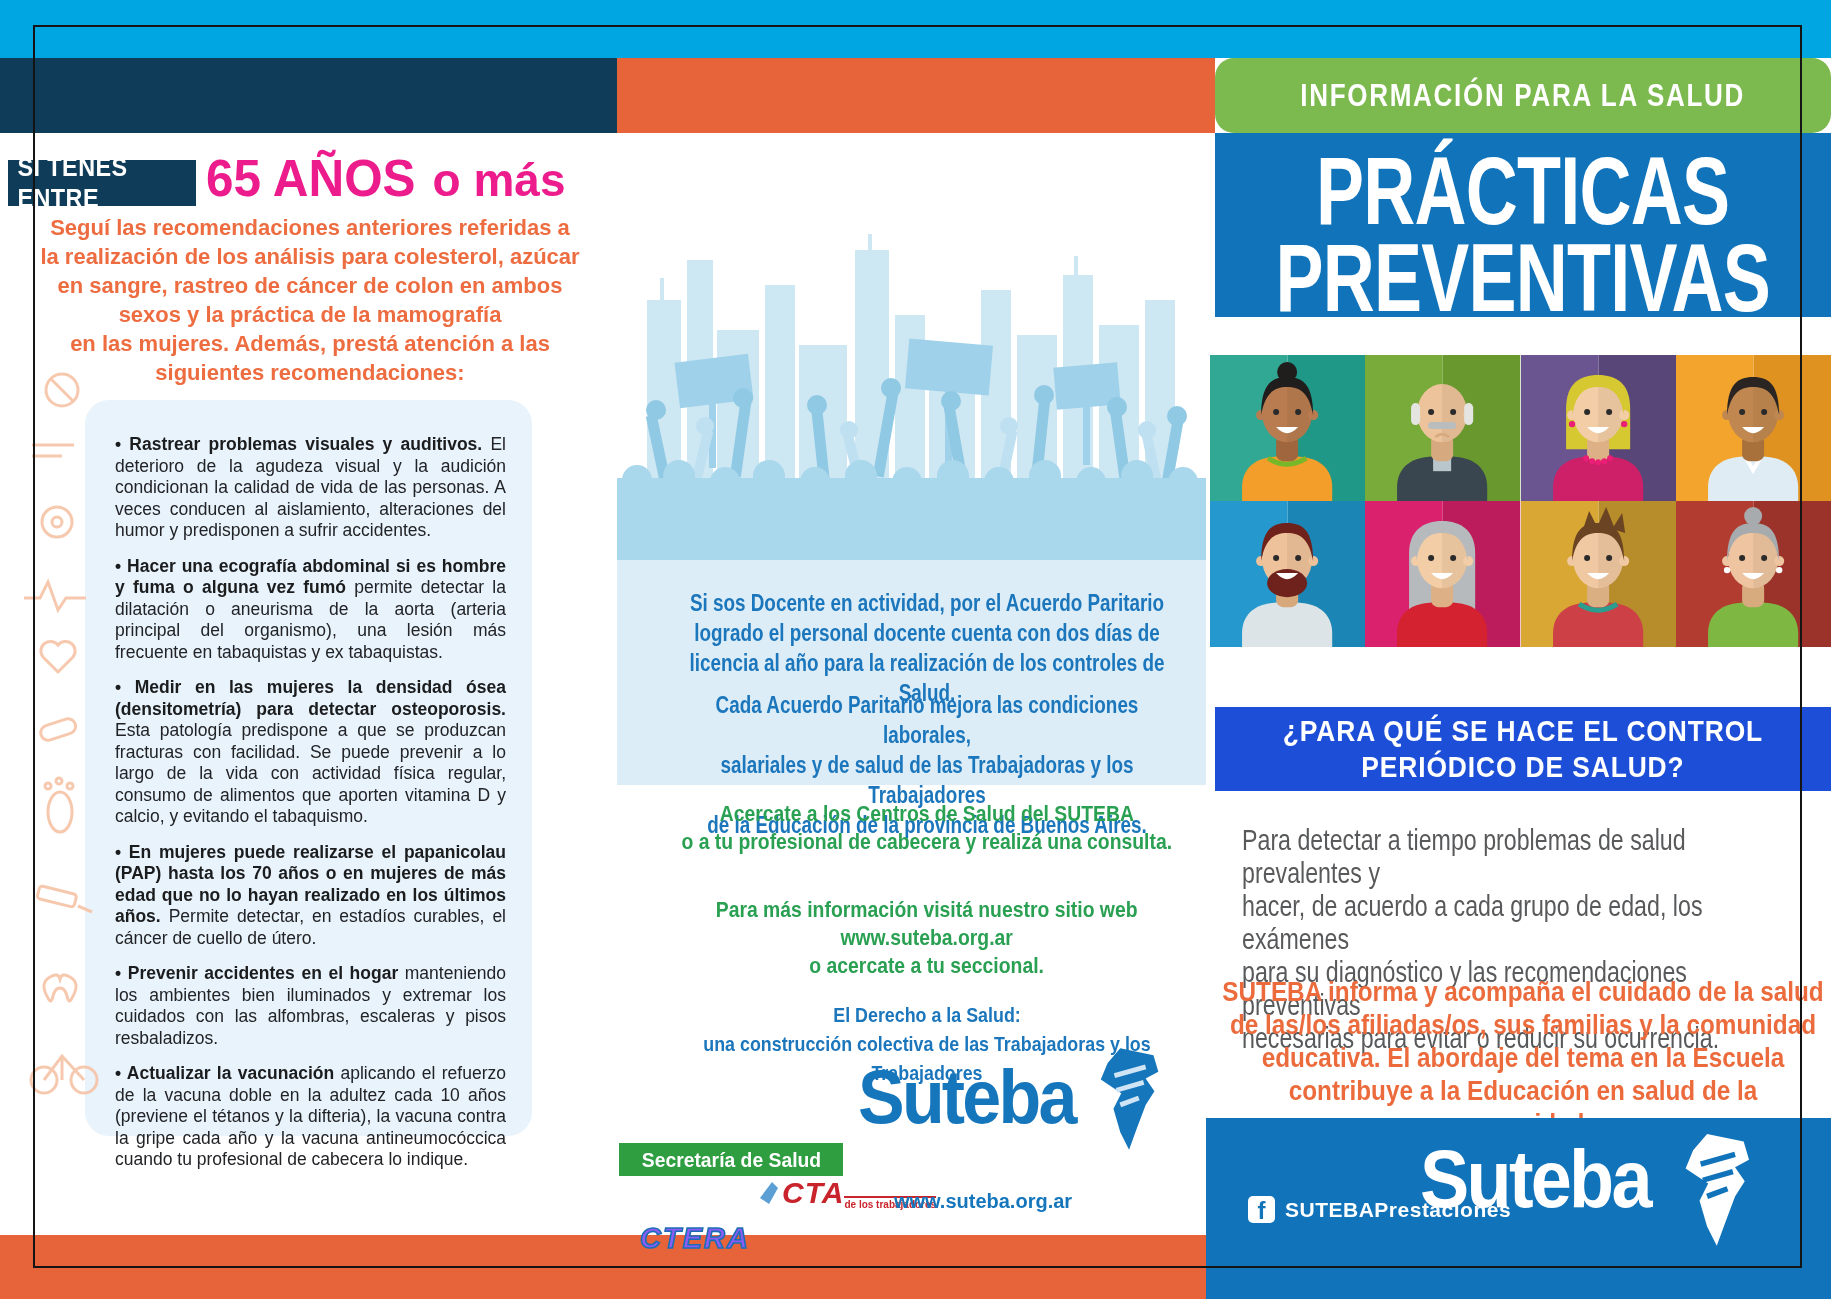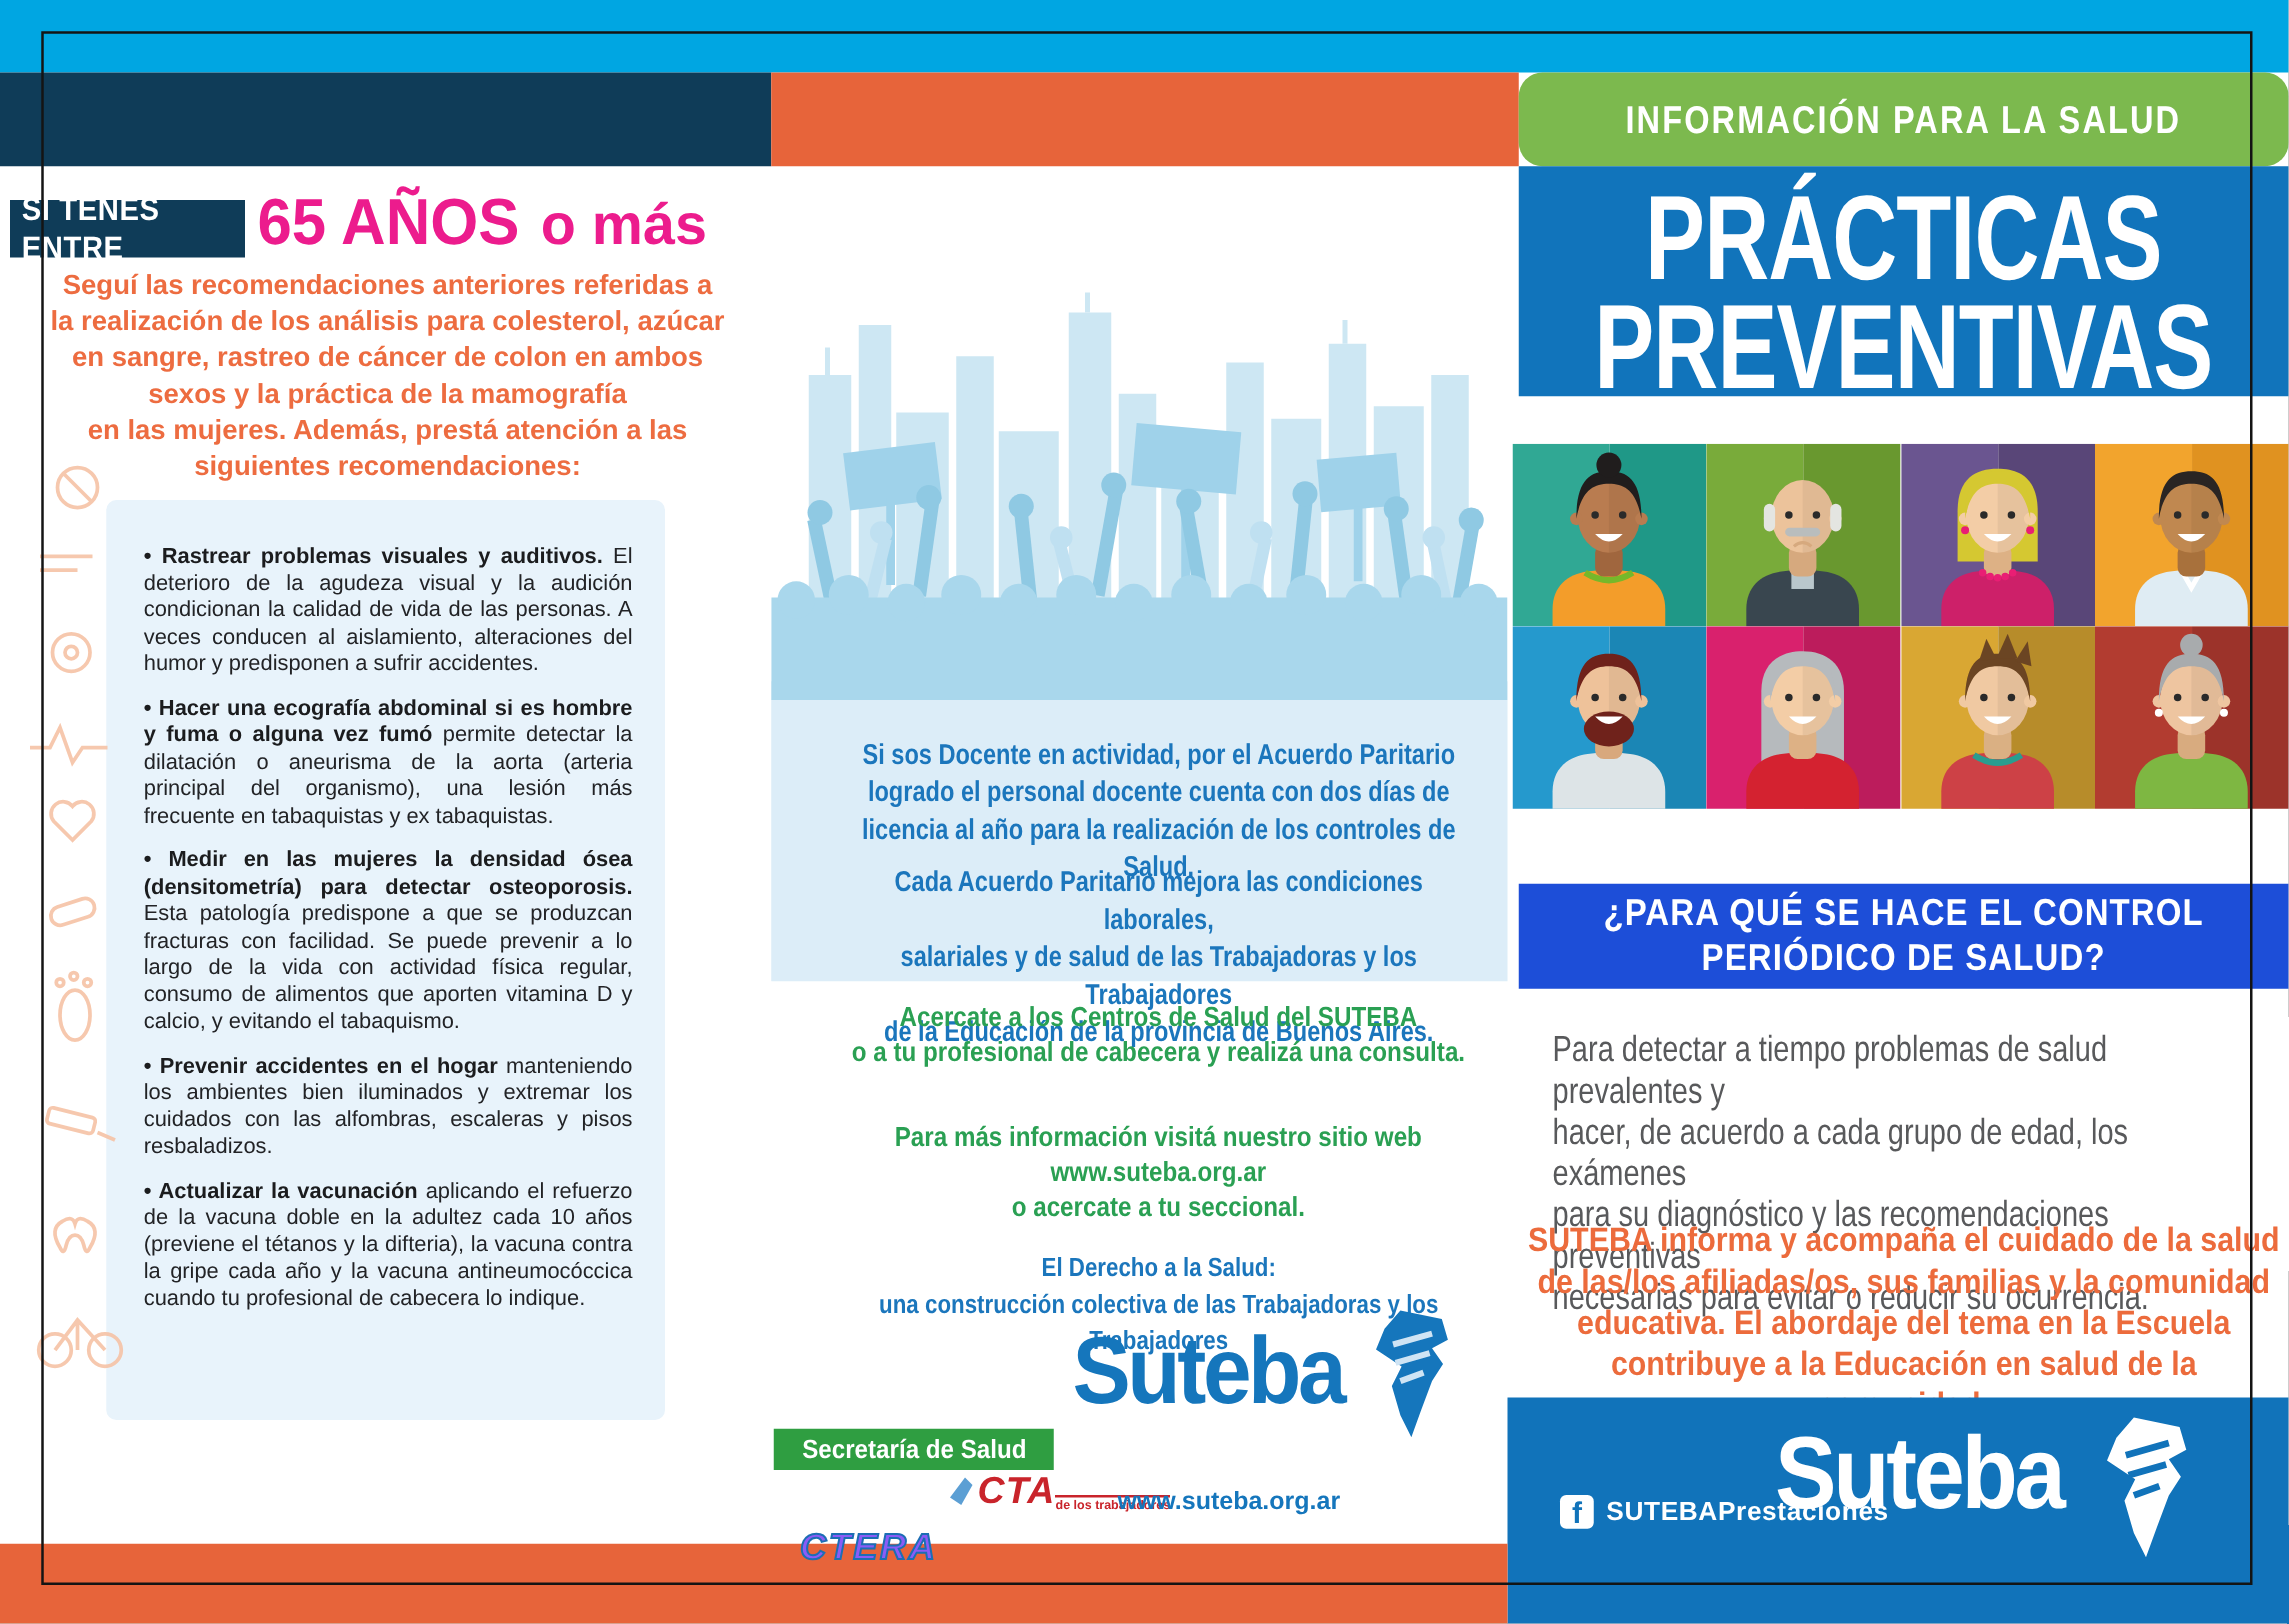--- a/index.html
+++ b/index.html
@@ -46,21 +46,21 @@
 
   
   .badge{left:8px;top:160px;width:188px;height:46px;background:#0f3c58;display:flex;
          align-items:center;justify-content:center;}
   .badge span{color:#fff;font-weight:bold;font-size:26px;transform:scaleX(.9);letter-spacing:.5px;}
   .age-line{left:206px;top:148px;display:flex;align-items:baseline;gap:6px;color:#ec1c8d;}
   .age-strong{font-size:52px;font-weight:800;letter-spacing:0;transform:scaleX(.95);transform-origin:left bottom;}
   .age-rest{font-size:46px;font-weight:bold;}
   .intro{left:20px;top:213px;width:580px;}
   .intro span{font-size:22px;line-height:29px;font-weight:bold;color:#ed6c40;text-align:center;}
-  .card{left:85px;top:400px;width:447px;height:736px;background:#e8f3fb;border-radius:8px;}
+  .card{left:85px;top:400px;width:447px;height:736px;background:#e8f3fb;border-radius:24px;}
   .bullets{padding:34px 26px 0 30px;}
   .bullet{margin:0 0 14px 0;font-size:17.5px;line-height:21.5px;color:#222326;text-align:justify;}
   .bullet b{color:#1b1c1e;}
 
   
   .mid-rect{left:617px;top:545px;width:589px;height:240px;background:#dcedf8;}
   .mid-city{left:617px;top:230px;width:589px;height:330px;}
   .mid-para{width:620px;}
   .mid-para span{font-size:23px;line-height:30px;font-weight:bold;color:#1b76bc;text-align:center;
                  transform:scaleX(.82);}
@@ -309,20 +309,21 @@
 sexos y la práctica de la mamografía
 en las mujeres. Además, prestá atención a las
 siguientes recomendaciones:</span>
   </div>
 
   <div class="abs card">
     <div class="bullets" id="bullet-list">
         <p class="bullet"><b>• Rastrear problemas visuales y auditivos. </b>El deterioro de la agudeza visual y la audición condicionan la calidad de vida de las personas. A veces conducen al aislamiento, alteraciones del humor y predisponen a sufrir accidentes.</p>
         <p class="bullet"><b>• Hacer una ecografía abdominal si es hombre y fuma o alguna vez fumó </b>permite detectar la dilatación o aneurisma de la aorta (arteria principal del organismo), una lesión más frecuente en tabaquistas y ex tabaquistas.</p>
         <p class="bullet"><b>• Medir en las mujeres la densidad ósea (densitometría) para detectar osteoporosis. </b>Esta patología predispone a que se produzcan fracturas con facilidad. Se puede prevenir a lo largo de la vida con actividad física regular, consumo de alimentos que aporten vitamina D y calcio, y evitando el tabaquismo.</p>
+        <p class="bullet"><b>• En mujeres puede realizarse el papanicolau (PAP) hasta los 70 años o en mujeres de más edad que no lo hayan realizado en los últimos años. </b>Permite detectar, en estadíos curables, el cáncer de cuello de útero.</p>
         <p class="bullet"><b>• Prevenir accidentes en el hogar </b>manteniendo los ambientes bien iluminados y extremar los cuidados con las alfombras, escaleras y pisos resbaladizos.</p>
         <p class="bullet"><b>• Actualizar la vacunación </b>aplicando el refuerzo de la vacuna doble en la adultez cada 10 años (previene el tétanos y la difteria), la vacuna contra la gripe cada año y la vacuna antineumocóccica cuando tu profesional de cabecera lo indique.</p>
       </div>
   </div>
 
   <svg class="abs" style="left:12px;top:350px;" width="90" height="780" viewBox="0 0 90 780">
     <g stroke="#f6c3a6" stroke-width="3" fill="none" opacity="0.9">
       <circle cx="50" cy="40" r="16"></circle>
         <line x1="39" y1="29" x2="61" y2="51"></line>
       <path d="M20,95 H62 M20,106 H50"></path>

